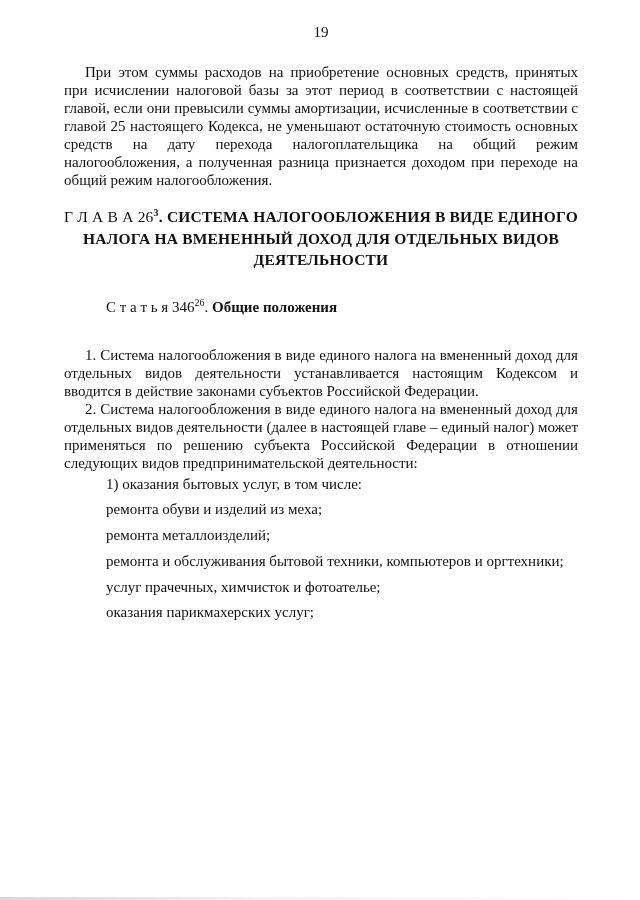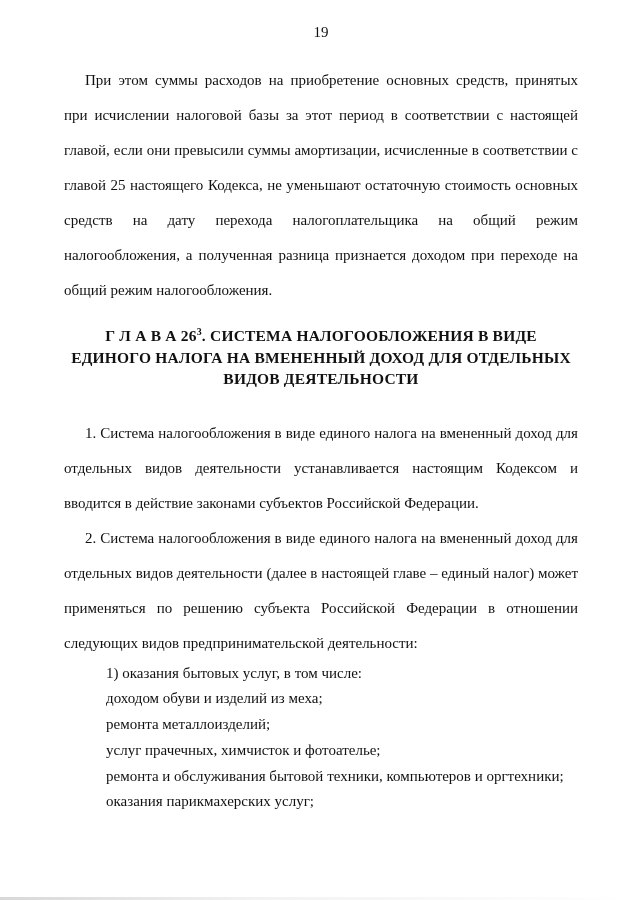--- a/index.html
+++ b/index.html
@@ -33,34 +33,34 @@
     background: linear-gradient(to right, #d8d8d8, #f2f2f2 40%, #ffffff);
   }
   .page-number {
     text-align: center;
     font-size: 15px;
     margin: 0 0 22px 0;
   }
   p.body-par {
     margin: 0;
     font-size: 15px;
-    line-height: 35px;
+    line-height: 18px;
     text-align: justify;
     text-indent: 21px;
   }
   .chapter-heading {
     margin: 17px 0 0 0;
     text-align: center;
     font-size: 15.5px;
     line-height: 21.5px;
     font-weight: bold;
     letter-spacing: 0.2px;
   }
   .chapter-heading .chapter-label {
-    font-weight: bold;
+    font-weight: normal;
   }
   sup {
     font-size: 10px;
     line-height: 0;
     vertical-align: super;
   }
   .article-line {
     margin: 24px 0 0 0;
     font-size: 15px;
     line-height: 25px;
@@ -84,26 +84,27 @@
 <body>
 
 <div class="page">
 
   <div class="page-number">19</div>
 
   <p class="body-par">При этом суммы расходов на приобретение основных средств, принятых при исчислении налоговой базы за этот период в соответствии с настоящей главой, если они превысили суммы амортизации, исчисленные в соответствии с главой 25 настоящего Кодекса, не уменьшают остаточную стоимость основных средств на дату перехода налогоплательщика на общий режим налогообложения, а полученная разница признается доходом при переходе на общий режим налогообложения.</p>
 
   <h1 class="chapter-heading"><span class="chapter-label">Г Л А В А  26</span><sup>3</sup><span>.  </span><span>СИСТЕМА НАЛОГООБЛОЖЕНИЯ В ВИДЕ ЕДИНОГО НАЛОГА НА ВМЕНЕННЫЙ ДОХОД ДЛЯ ОТДЕЛЬНЫХ ВИДОВ ДЕЯТЕЛЬНОСТИ</span></h1>
 
+  <p class="article-line"><span>С т а т ь я  346</span><sup>26</sup><span>.  </span><span class="article-title">Общие положения</span></p>
 
   <div class="body-block">
     <p class="body-par">1. Система налогообложения в виде единого налога на вмененный доход для отдельных видов деятельности устанавливается настоящим Кодексом и вводится в действие законами субъектов Российской Федерации.</p>
     <p class="body-par">2. Система налогообложения в виде единого налога на вмененный доход для отдельных видов деятельности (далее в настоящей главе – единый налог) может применяться по решению субъекта Российской Федерации в отношении следующих видов предпринимательской деятельности:</p>
 
     <p class="list-par">1) оказания бытовых услуг, в том числе:</p>
-    <p class="list-par">доходом обуви и изделий из меха;</p>
+    <p class="list-par">ремонта обуви и изделий из меха;</p>
     <p class="list-par">ремонта металлоизделий;</p>
+    <p class="list-par">ремонта и обслуживания бытовой техники, компьютеров и оргтехники;</p>
     <p class="list-par">услуг прачечных, химчисток и фотоателье;</p>
-    <p class="list-par">ремонта и обслуживания бытовой техники, компьютеров и оргтехники;</p>
     <p class="list-par">оказания парикмахерских услуг;</p>
   </div>
 
 </div>
 
 </body></html>

